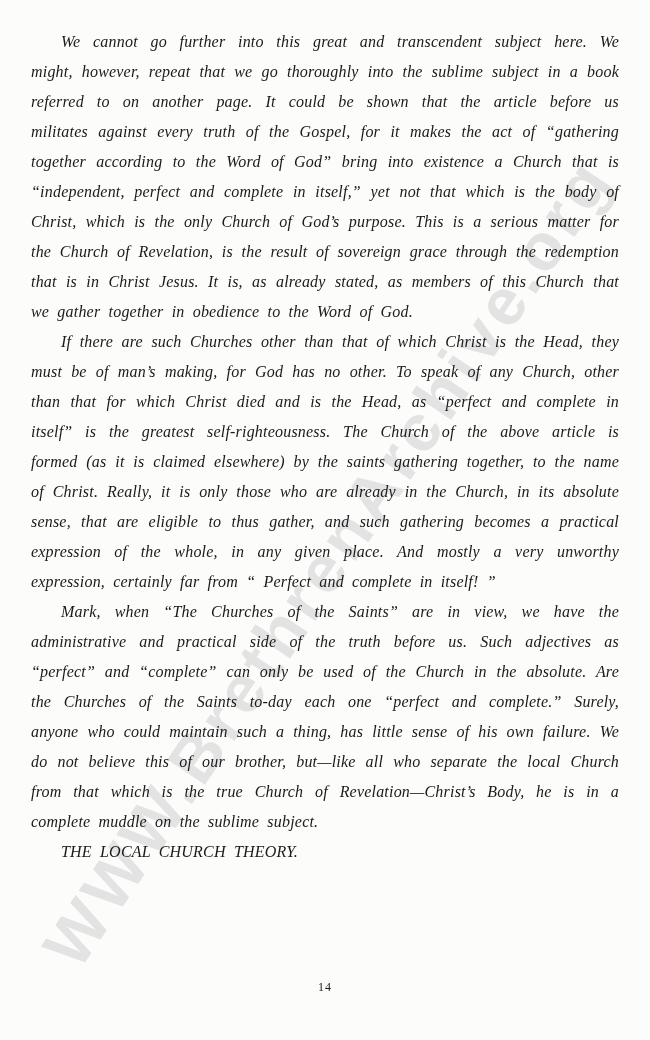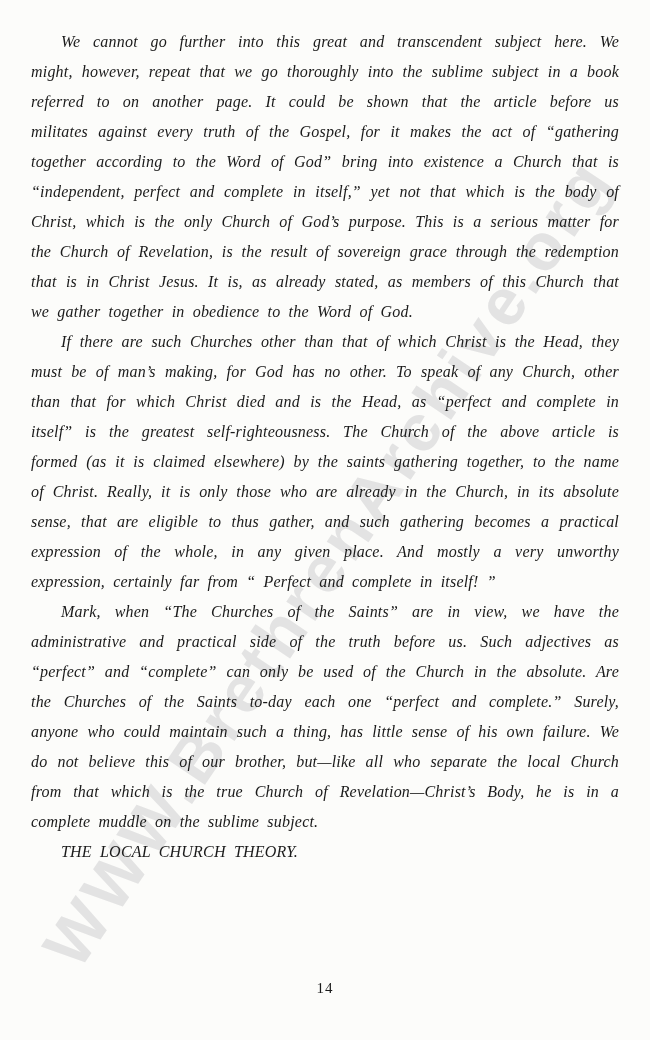--- a/index.html
+++ b/index.html
@@ -58,21 +58,21 @@
     letter-spacing: 2.5px;
     word-spacing: 14px;
     text-indent: 0;
   }
   .page-number {
     position: absolute;
     top: 980px;
     left: 0;
     width: 650px;
     text-align: center;
-    font-size: 15px;
+    font-size: 12px;
     letter-spacing: 1px;
     z-index: 1;
   }
 </style>
 </head>
 <body>
 
 <div class="page">
 
   <div class="watermark">WWW.BrethrenArchive.org</div>

